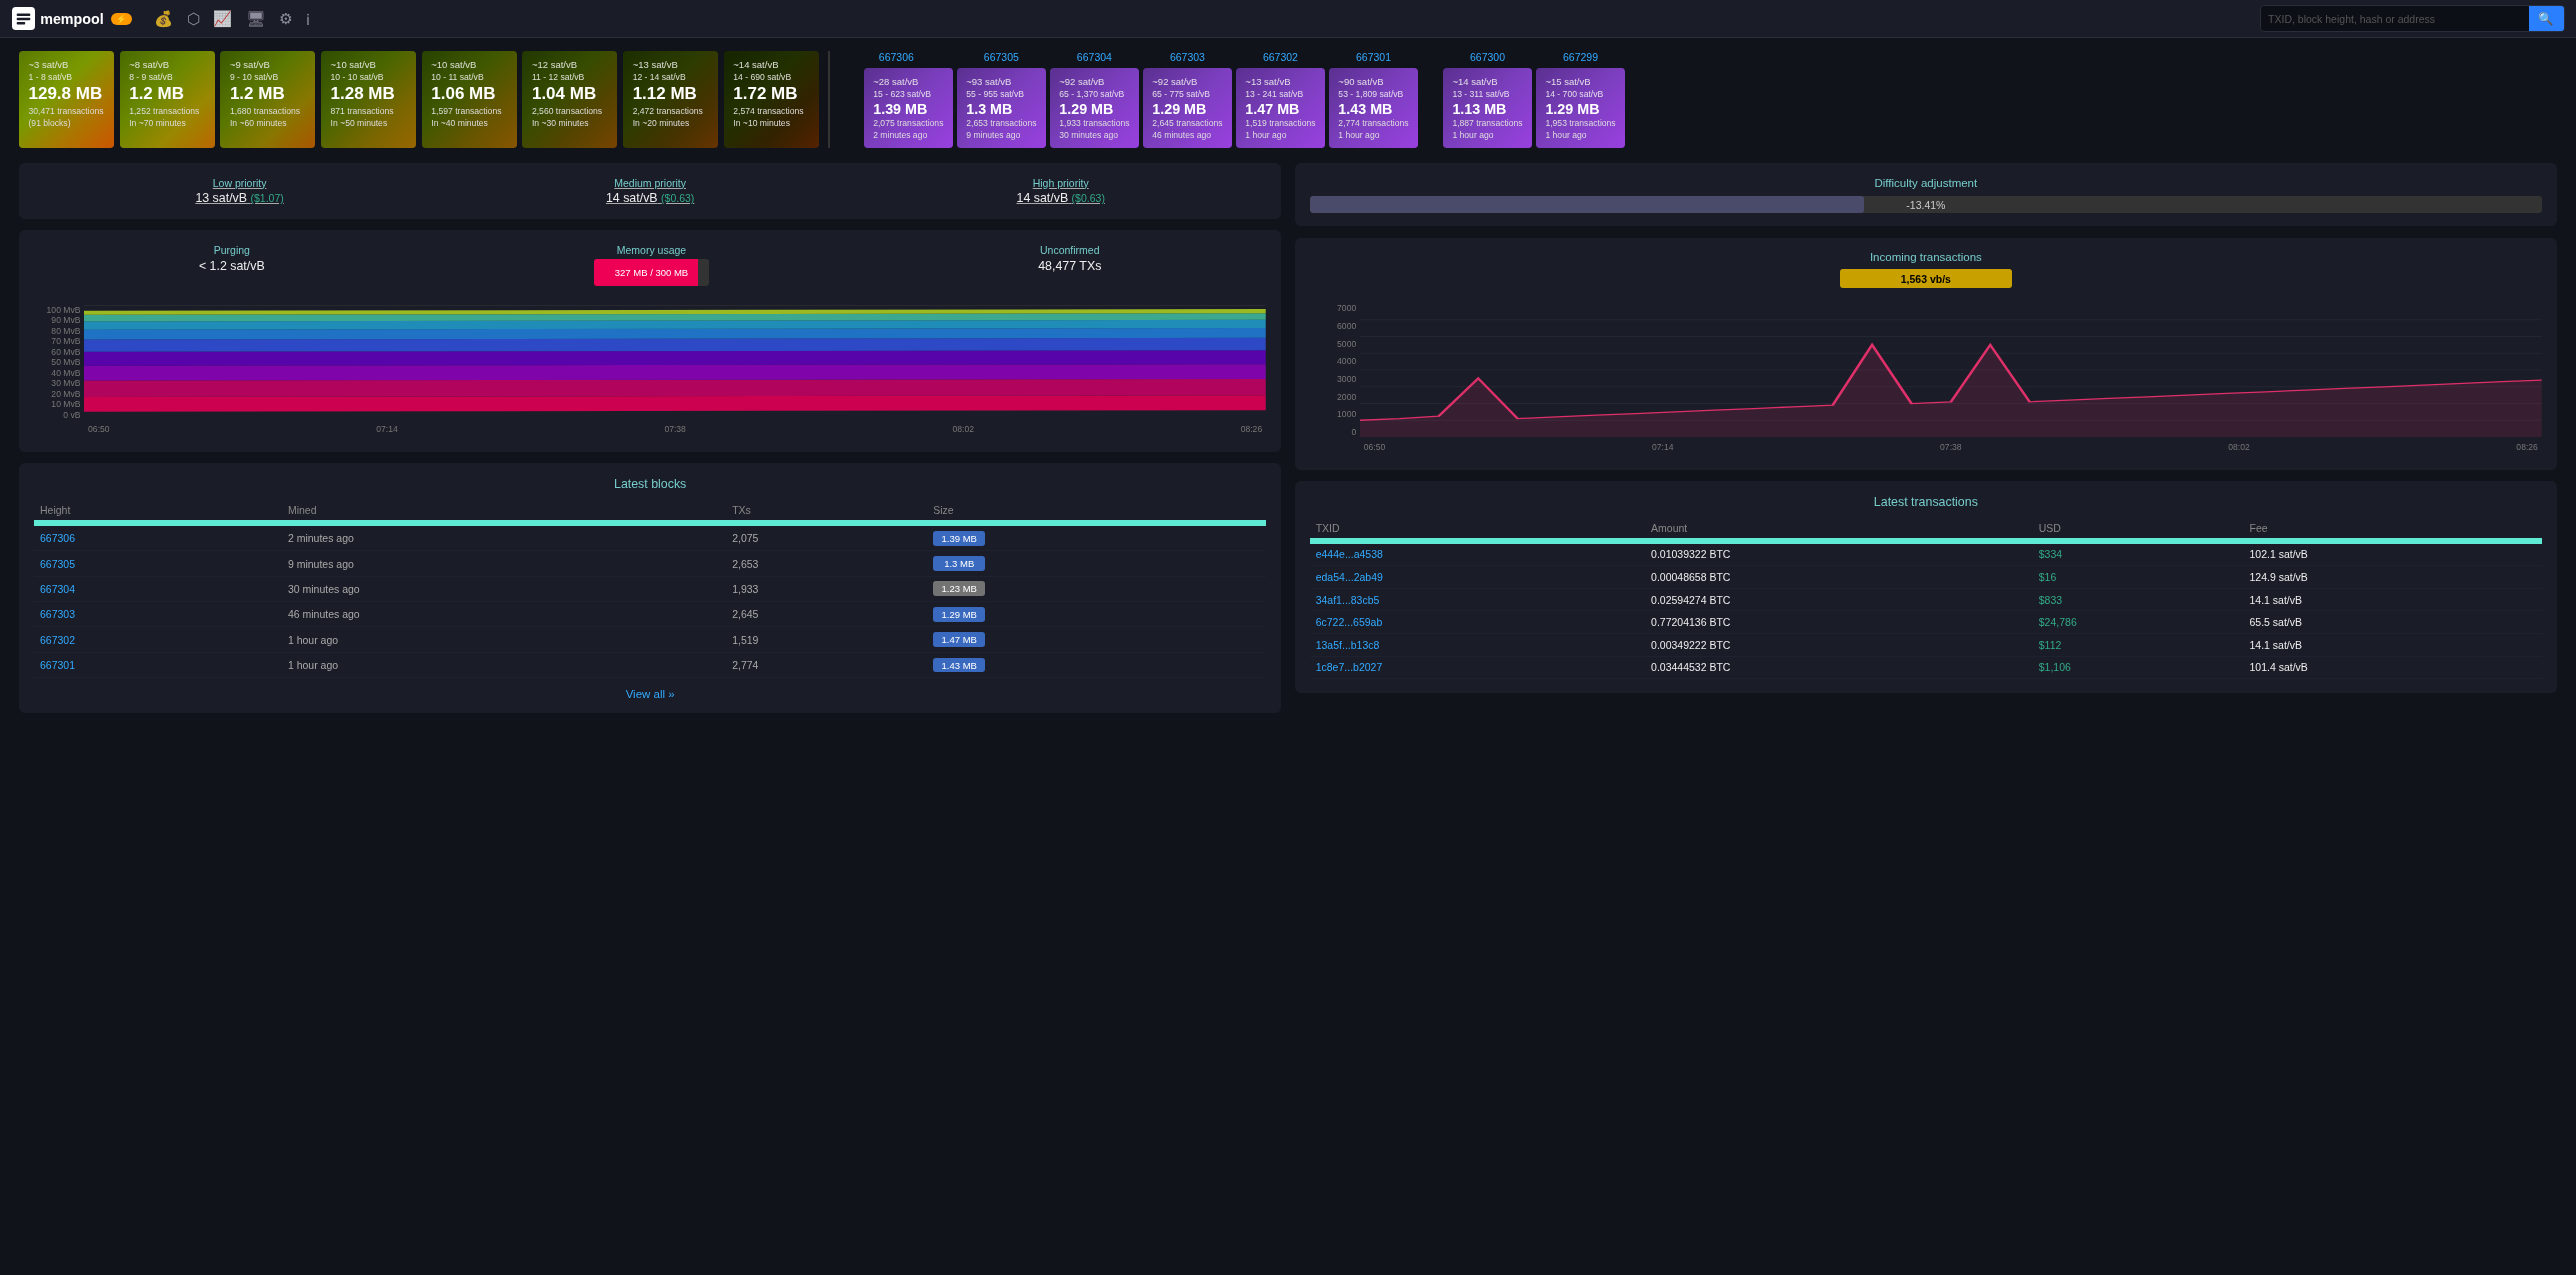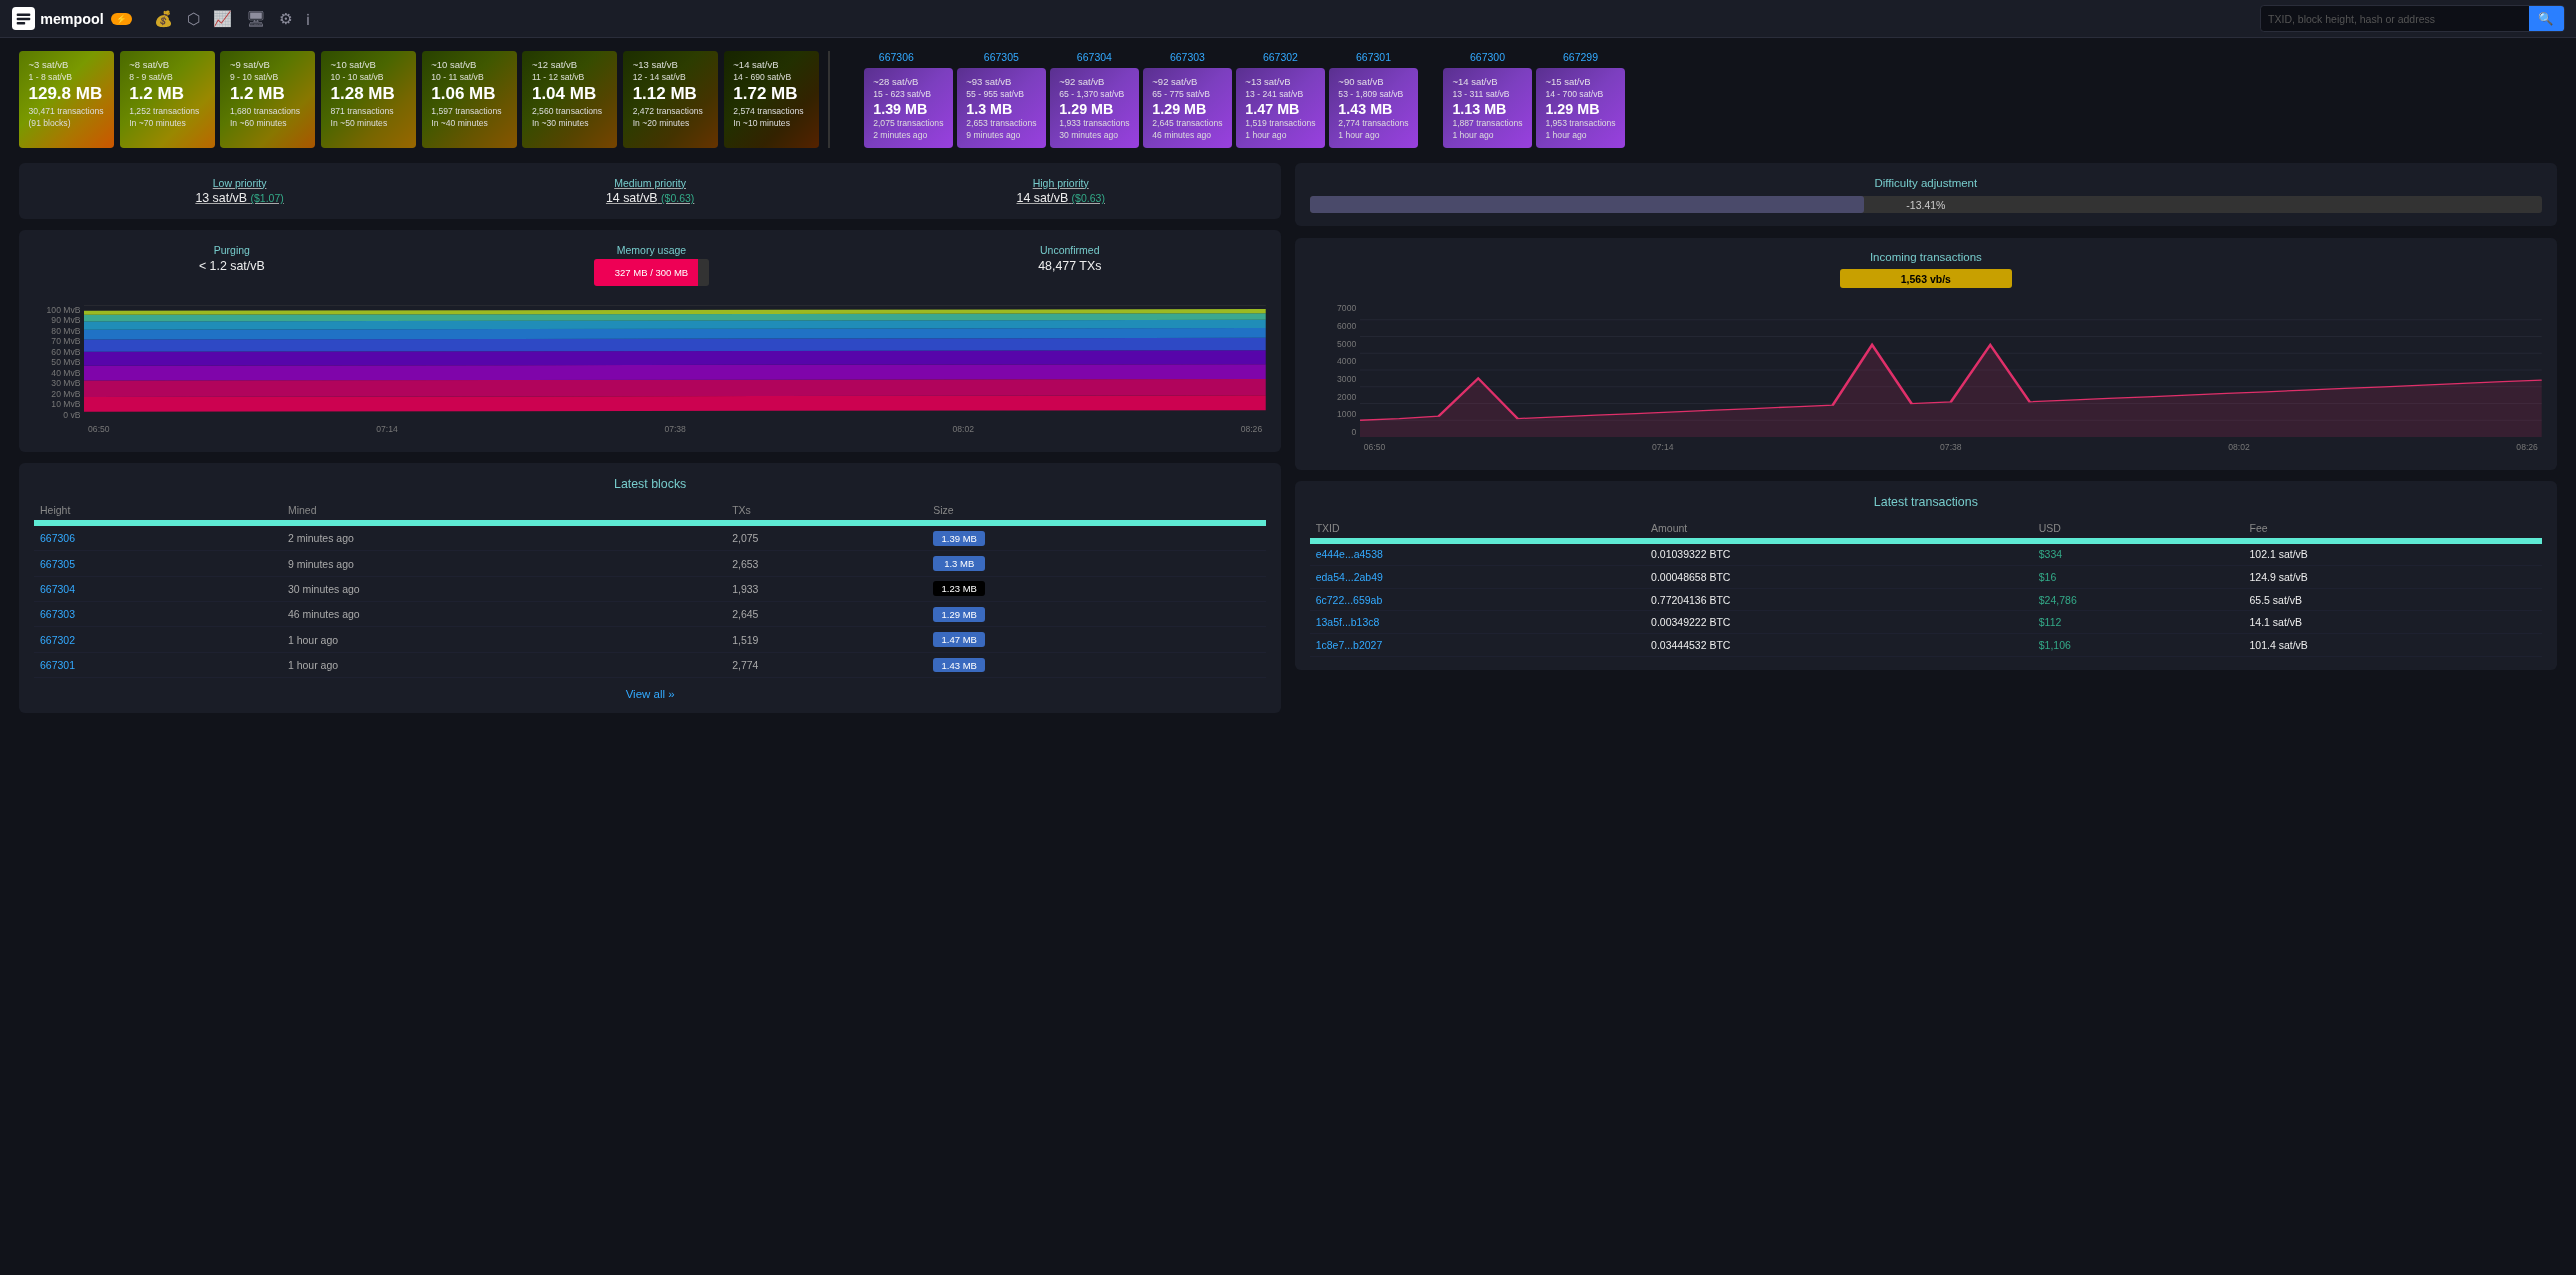--- a/index.html
+++ b/index.html
@@ -630,21 +630,21 @@
             <tr>
     <td class="link">667305</td>
     <td>9 minutes ago</td>
     <td>2,653</td>
     <td><span class="size-badge" style="background:#3a6abf">1.3 MB</span></td>
   </tr>
             <tr>
     <td class="link">667304</td>
     <td>30 minutes ago</td>
     <td>1,933</td>
-    <td><span class="size-badge" style="background:#000000">1.23 MB</span></td>
+    <td><span class="size-badge" style="background:#737373">1.23 MB</span></td>
   </tr>
             <tr>
     <td class="link">667303</td>
     <td>46 minutes ago</td>
     <td>2,645</td>
     <td><span class="size-badge" style="background:#3a6abf">1.29 MB</span></td>
   </tr>
             <tr>
     <td class="link">667302</td>
     <td>1 hour ago</td>
@@ -735,20 +735,26 @@
     <td class="usd-pos">$334</td>
     <td class="fee">102.1 sat/vB</td>
   </tr>
             <tr>
     <td class="link">eda54...2ab49</td>
     <td style="color:#eee">0.00048658 BTC</td>
     <td class="usd-pos">$16</td>
     <td class="fee">124.9 sat/vB</td>
   </tr>
             <tr>
+    <td class="link">34af1...83cb5</td>
+    <td style="color:#eee">0.02594274 BTC</td>
+    <td class="usd-pos">$833</td>
+    <td class="fee">14.1 sat/vB</td>
+  </tr>
+            <tr>
     <td class="link">6c722...659ab</td>
     <td style="color:#eee">0.77204136 BTC</td>
     <td class="usd-pos">$24,786</td>
     <td class="fee">65.5 sat/vB</td>
   </tr>
             <tr>
     <td class="link">13a5f...b13c8</td>
     <td style="color:#eee">0.00349222 BTC</td>
     <td class="usd-pos">$112</td>
     <td class="fee">14.1 sat/vB</td>

